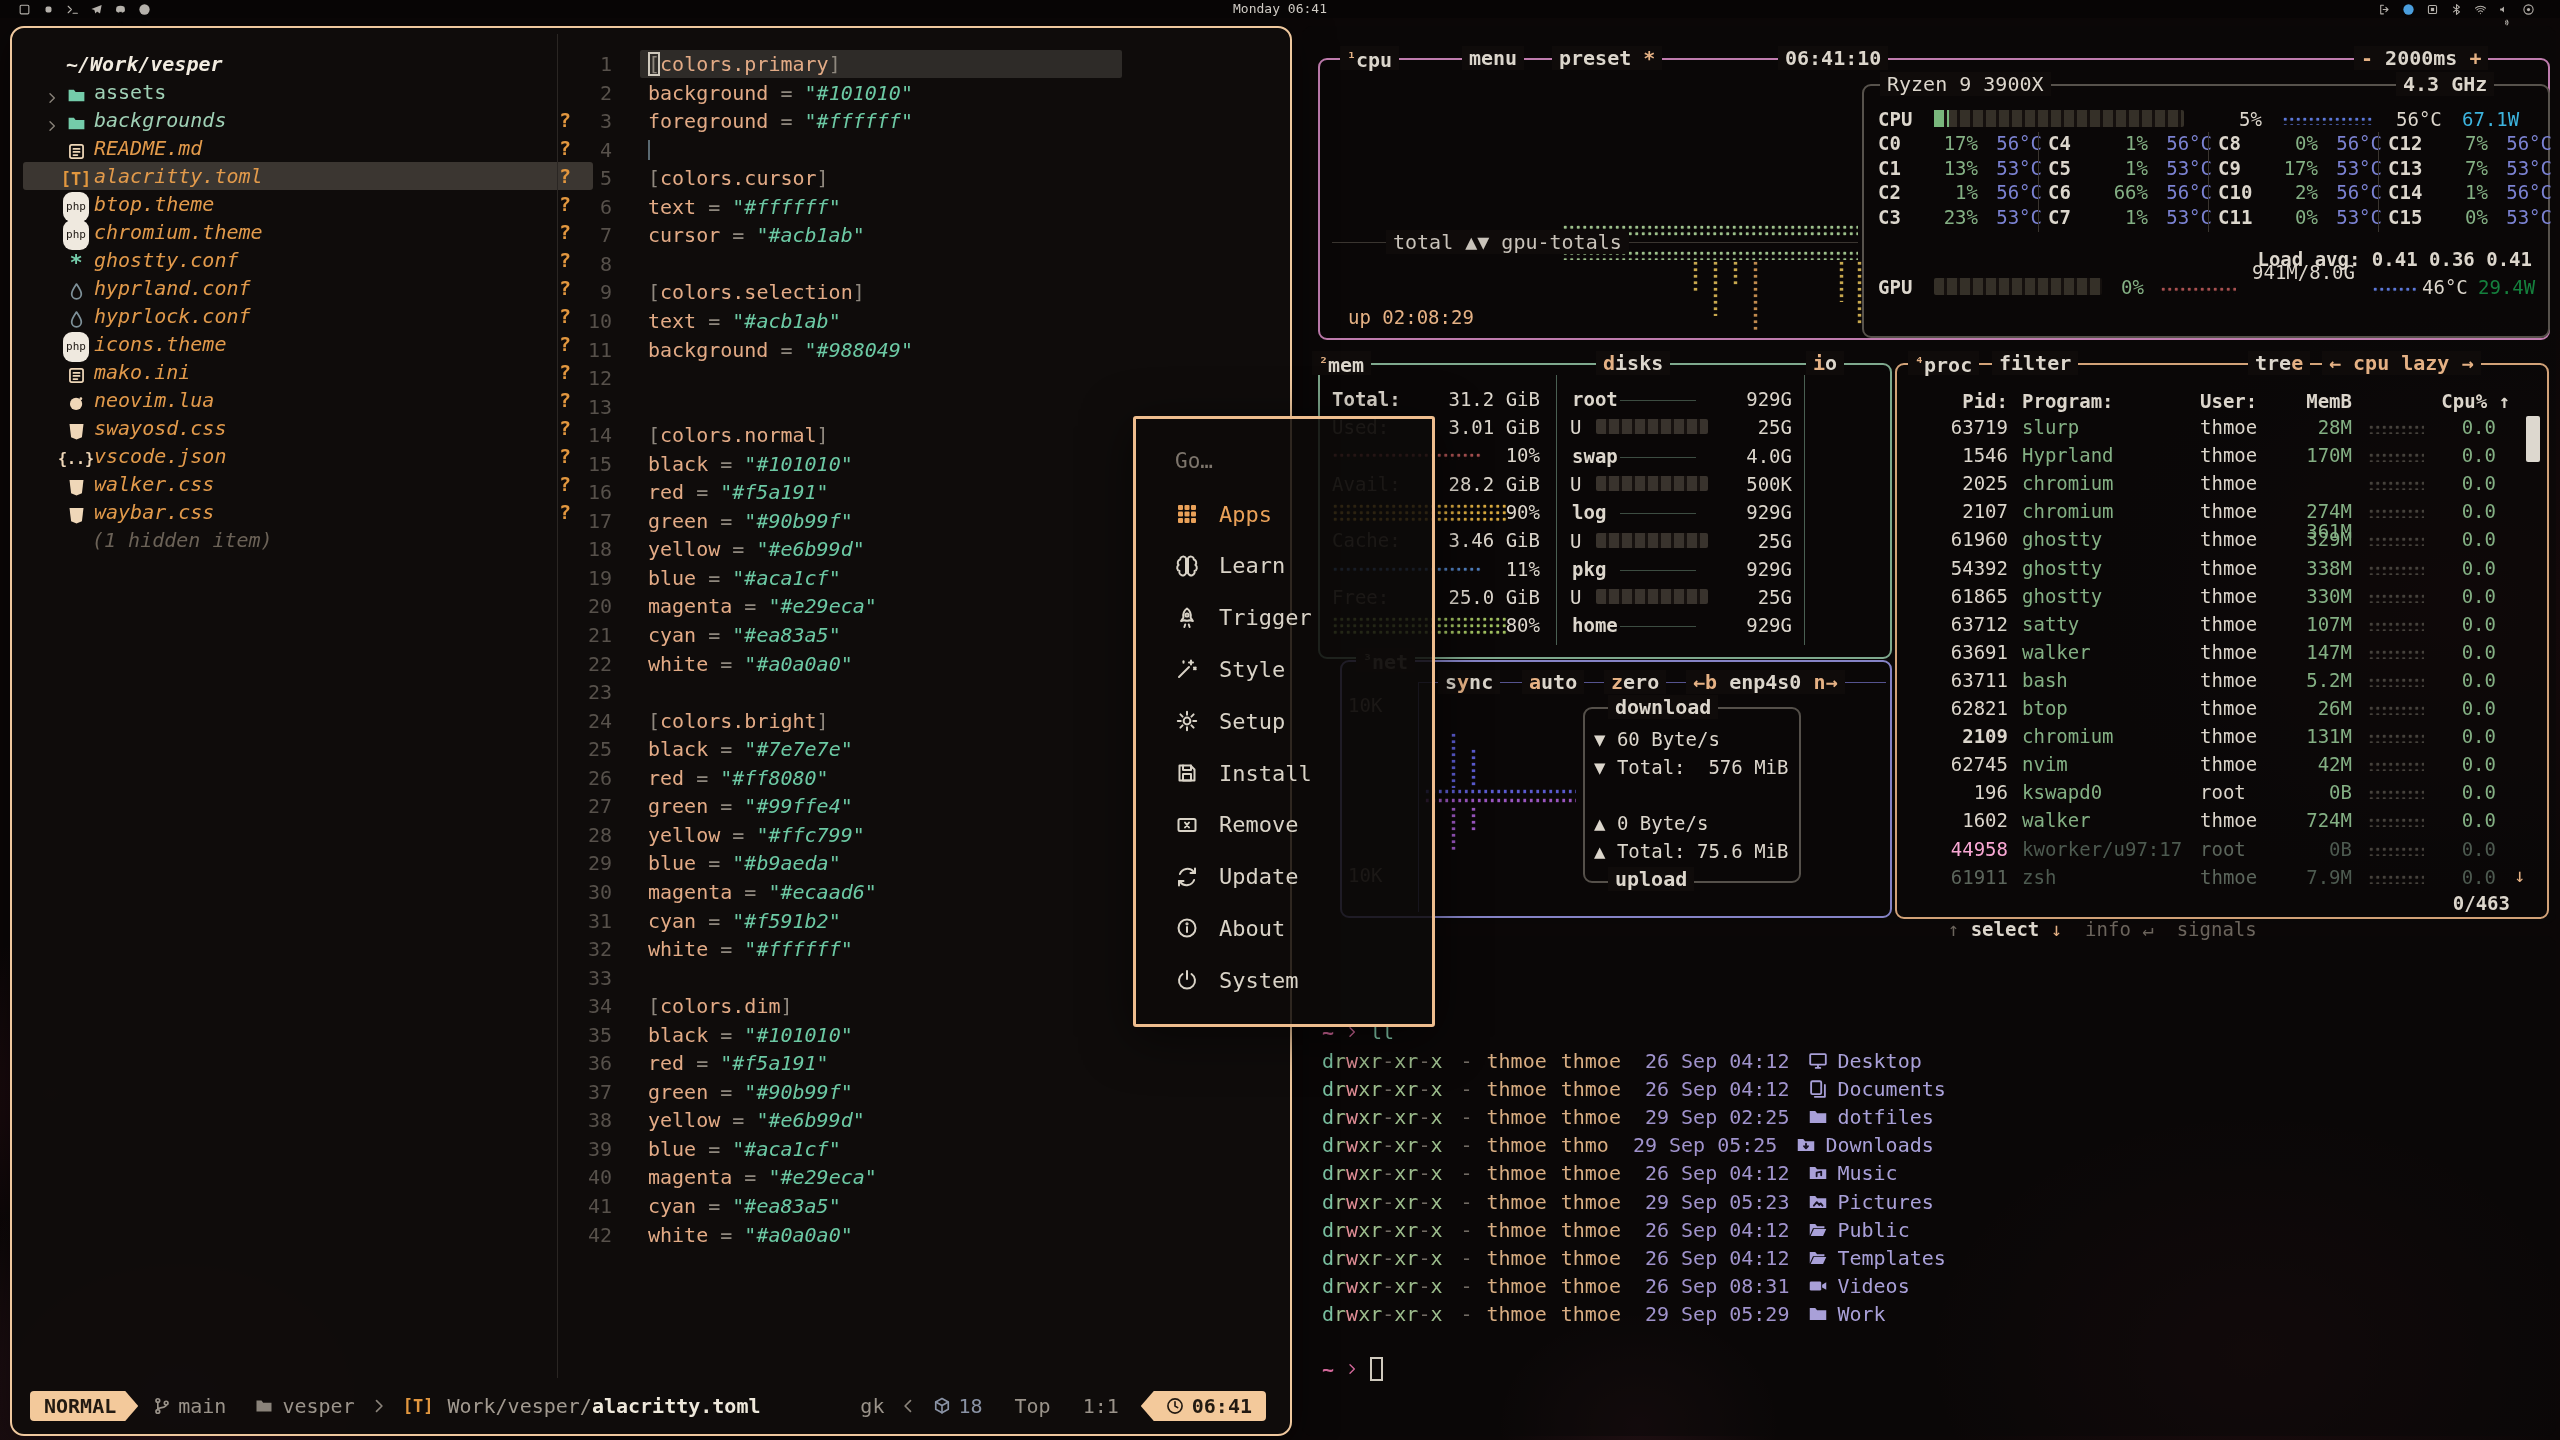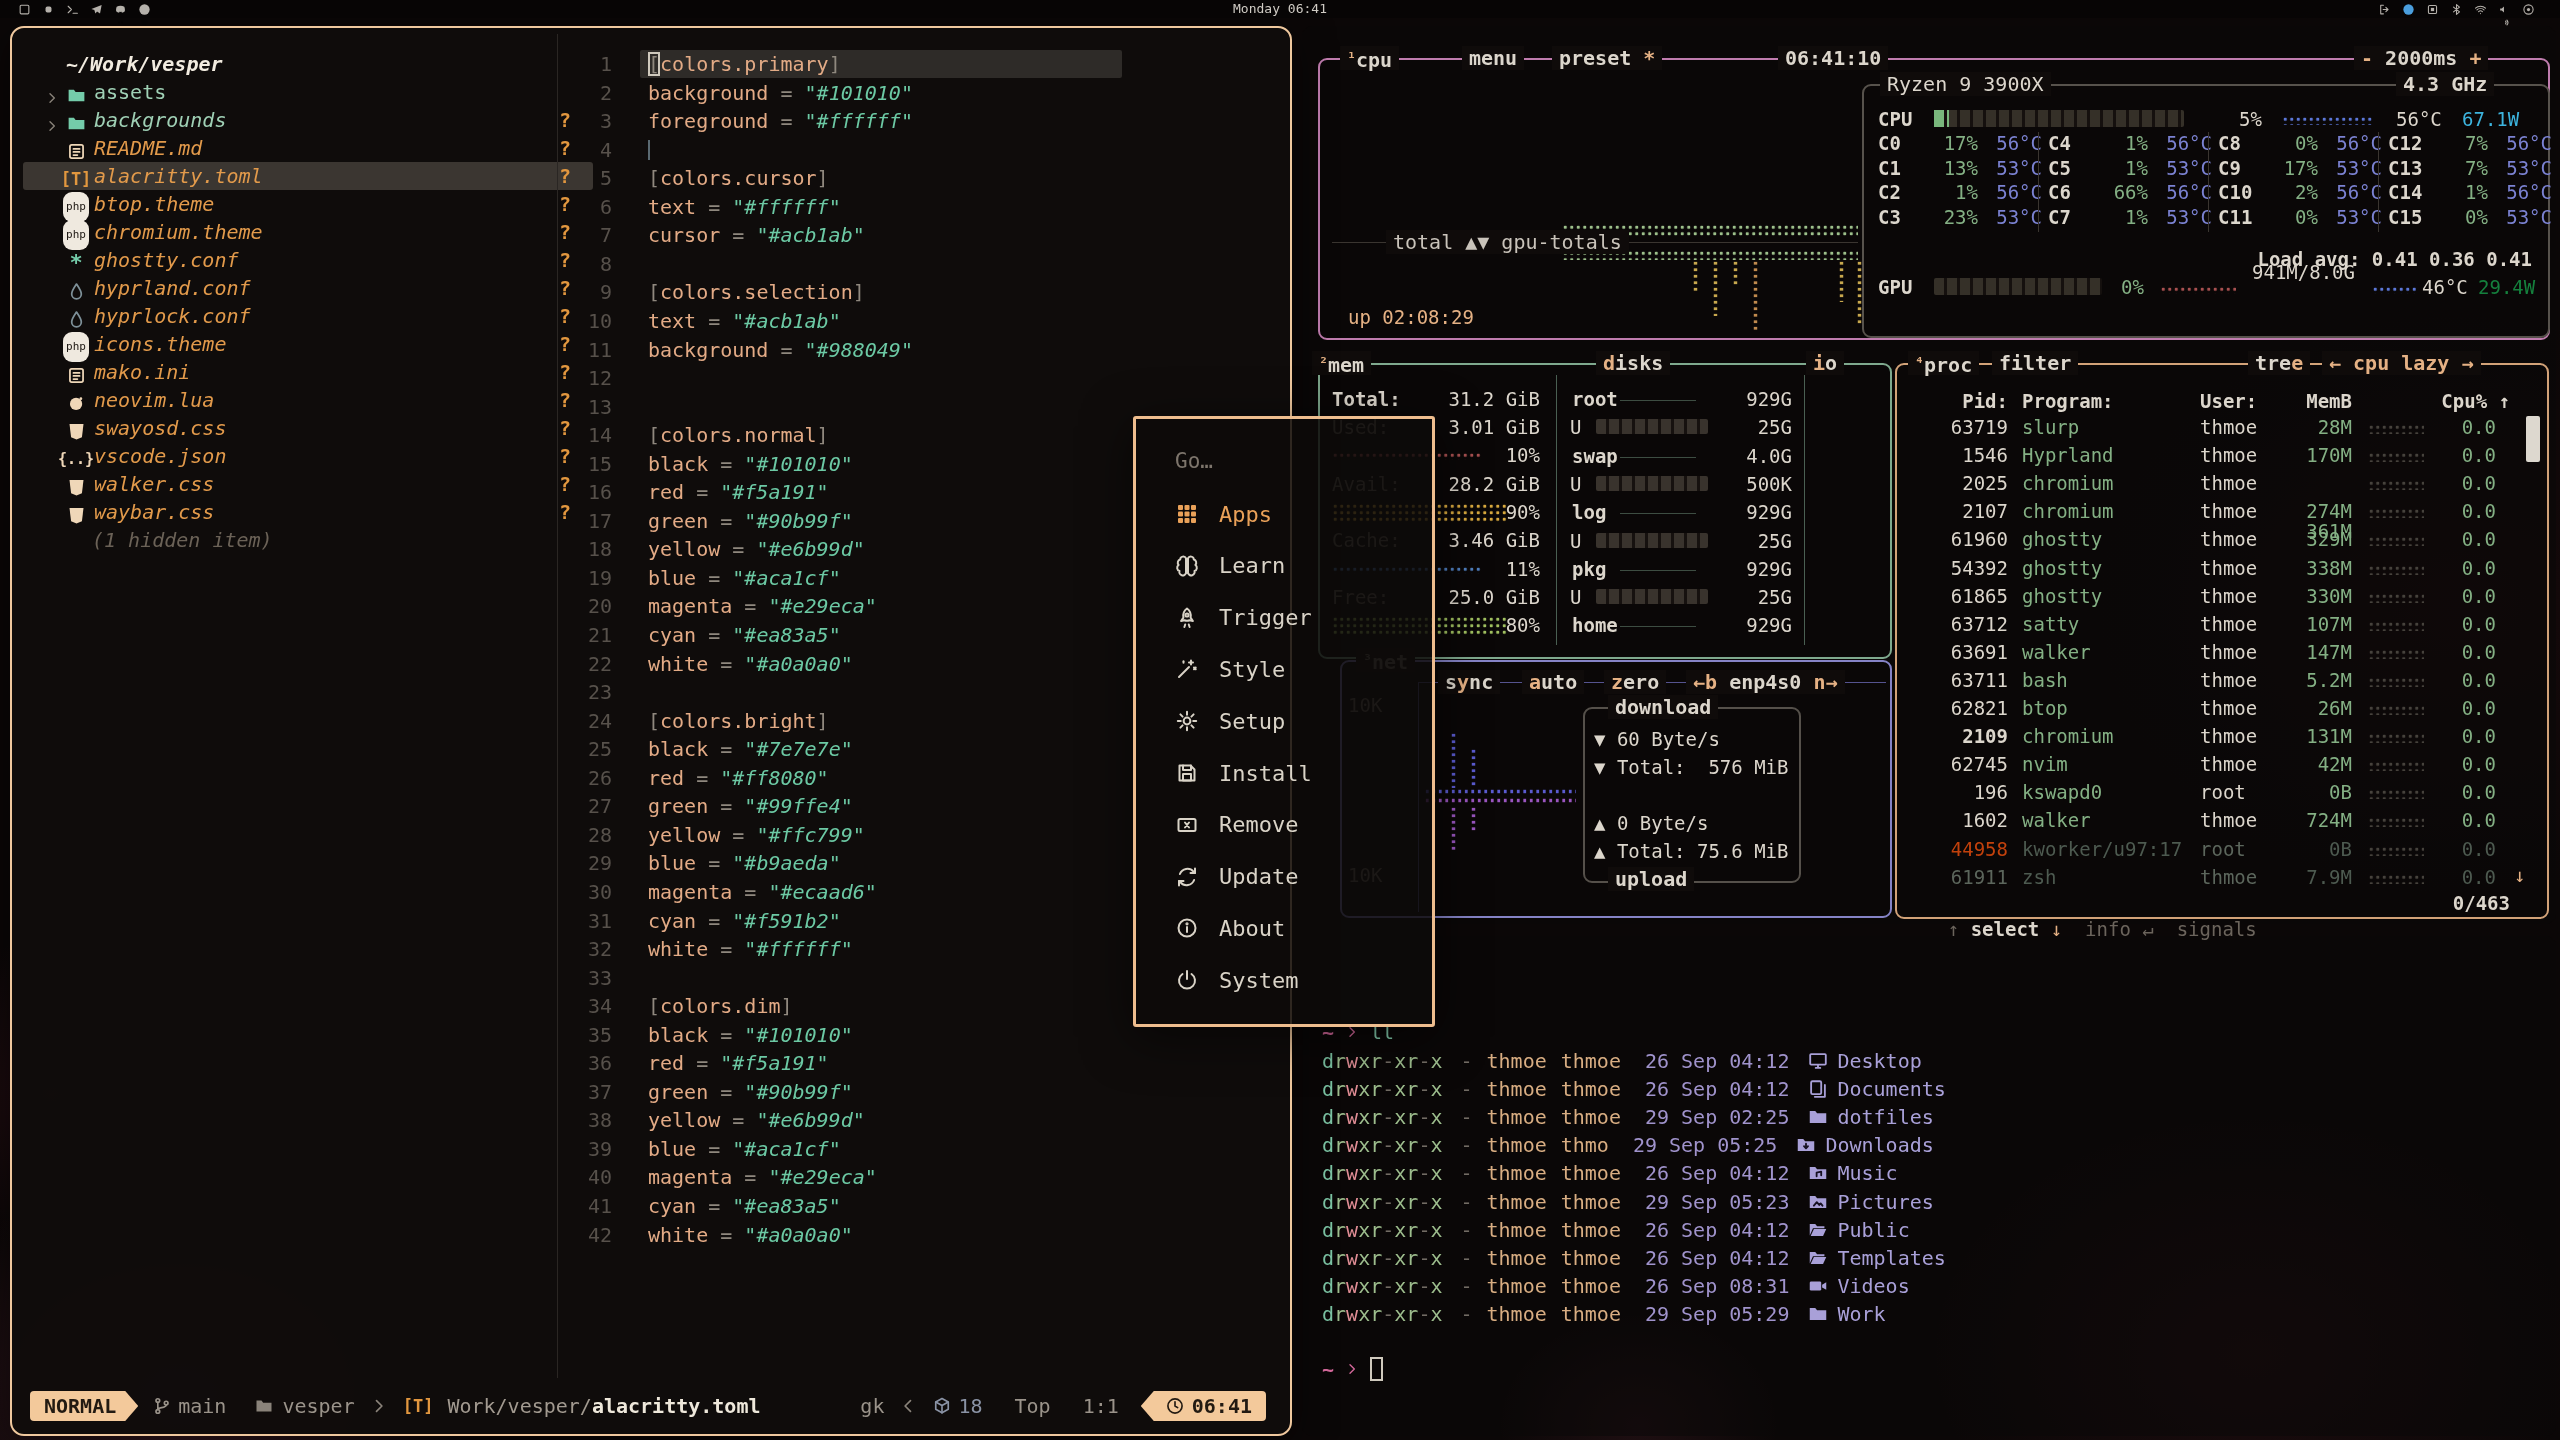--- a/index.html
+++ b/index.html
@@ -744,21 +744,21 @@
       </div>
       <div>
         <div class="brow fg" style="left:1900px;top:807.4000000000001px;width:108px;text-align:right;">1602</div>
         <div class="brow grn" style="left:2022px;top:807.4000000000001px;">walker</div>
         <div class="brow fg" style="left:2200px;top:807.4000000000001px;">thmoe</div>
         <div class="brow grn" style="left:2270px;top:807.4000000000001px;width:82px;text-align:right;">724M</div>
         <div class="dots" style="left:2368px;top:817.4000000000001px;width:56px;height:10px;color:#46423c"></div>
         <div class="brow grn" style="left:2430px;top:807.4000000000001px;width:66px;text-align:right;">0.0</div>
       </div>
       <div>
-        <div class="brow " style="left:1900px;top:835.5px;width:108px;text-align:right;color:#c2410c">44958</div>
+        <div class="brow " style="left:1900px;top:835.5px;width:108px;text-align:right;color:#f9a8d4">44958</div>
         <div class="brow " style="left:2022px;top:835.5px;color:#4d5a50">kworker/u97:17</div>
         <div class="brow " style="left:2200px;top:835.5px;color:#5c665c">root</div>
         <div class="brow " style="left:2270px;top:835.5px;width:82px;text-align:right;color:#4d5a50">0B</div>
         <div class="dots" style="left:2368px;top:845.5px;width:56px;height:10px;color:#46423c"></div>
         <div class="brow " style="left:2430px;top:835.5px;width:66px;text-align:right;color:#4d5a50">0.0</div>
       </div>
       <div>
         <div class="brow " style="left:1900px;top:863.6px;width:108px;text-align:right;color:#5c665c">61911</div>
         <div class="brow " style="left:2022px;top:863.6px;color:#4d5a50">zsh</div>
         <div class="brow " style="left:2200px;top:863.6px;color:#5c665c">thmoe</div>

